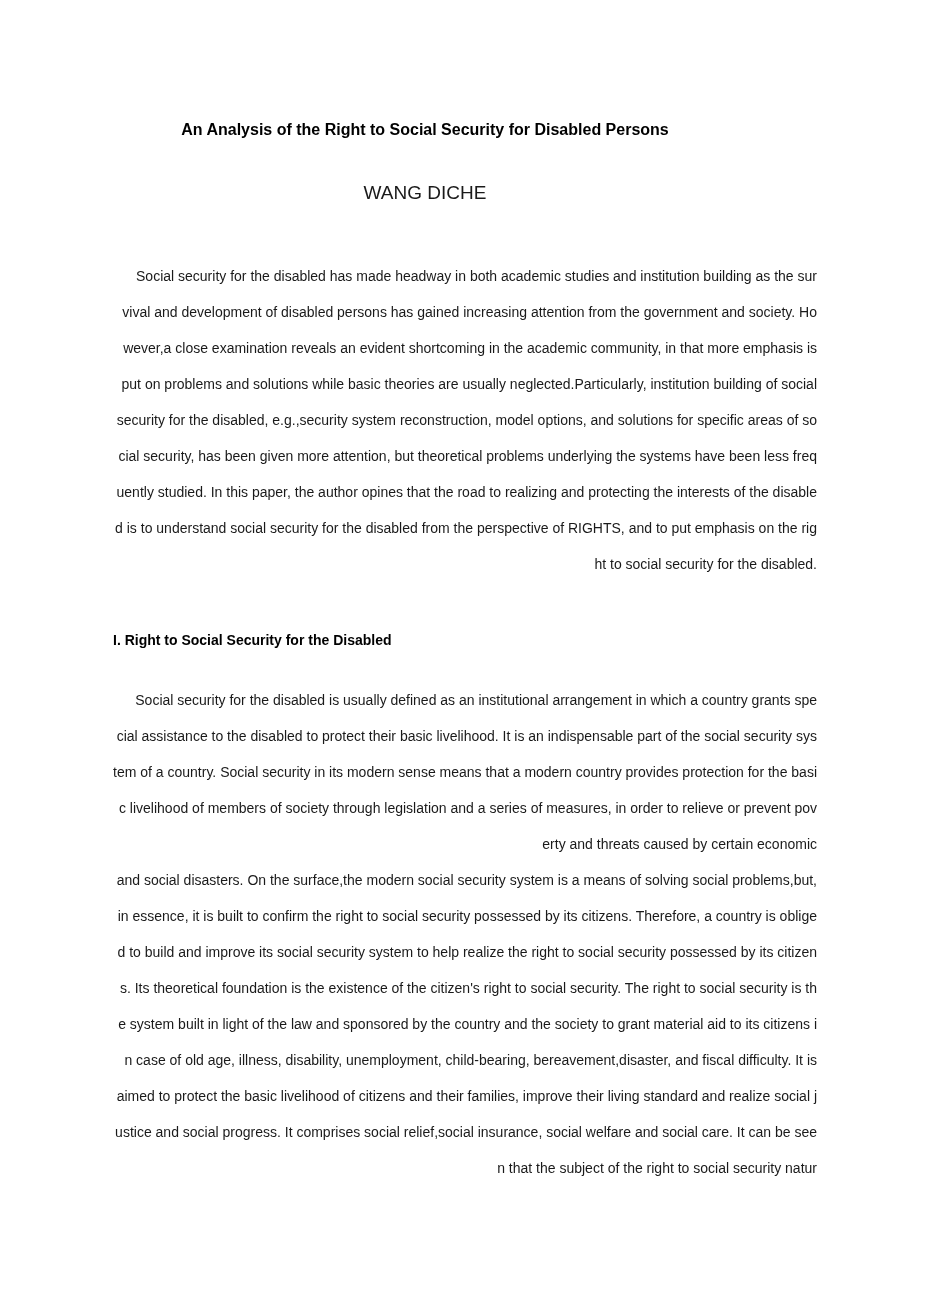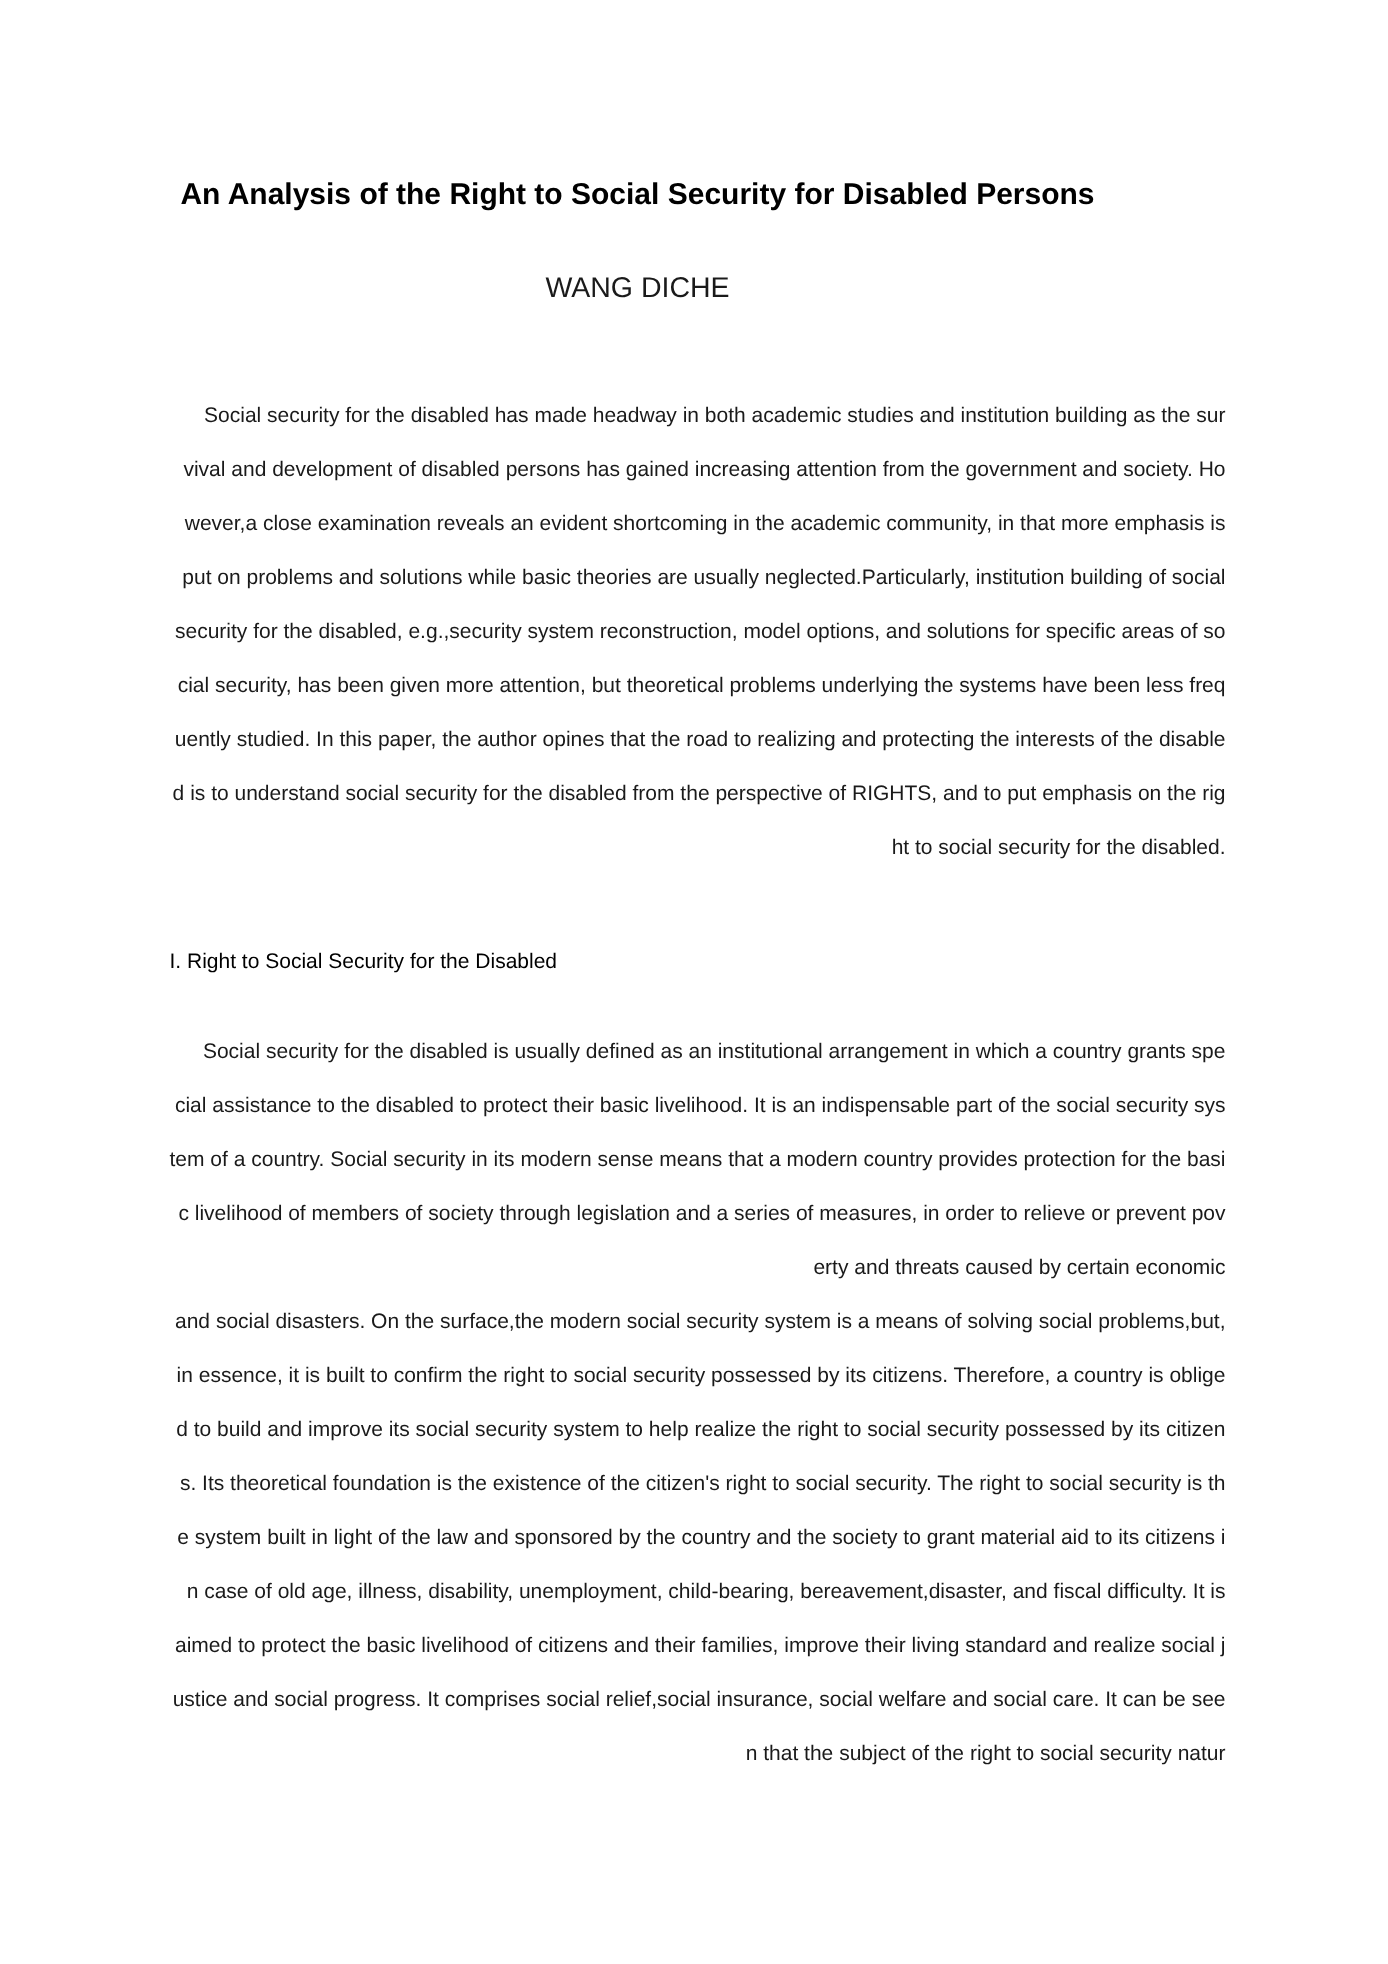--- a/index.html
+++ b/index.html
@@ -13,21 +13,21 @@
     height: 1309px;
     box-sizing: border-box;
     background: #ffffff;
     padding: 118px 108px 0 113px;
     overflow: hidden;
     font-family: "Liberation Sans", sans-serif;
     color: #1a1a1a;
   }
   .title {
     margin: 0 80px 0 0;
-    font-size: 20px;
+    font-size: 16px;
     line-height: 24px;
     font-weight: bold;
     text-align: center;
     color: #000000;
   }
   .author {
     margin: 42px 80px 0 0;
     font-size: 19px;
     line-height: 18px;
     text-align: center;
@@ -43,21 +43,21 @@
   .para-intro {
     margin-top: 56px;
   }
   .indent {
     text-indent: 22px;
   }
   .heading {
     margin: 40px 0 24px 0;
     font-size: 14px;
     line-height: 36px;
-    font-weight: normal;
+    font-weight: bold;
     color: #000000;
     word-break: keep-all;
   }
 </style>
 </head>
 <body>
 
 <div class="page">
   <h1 class="title">An Analysis of the Right to Social Security for Disabled Persons</h1>
 

